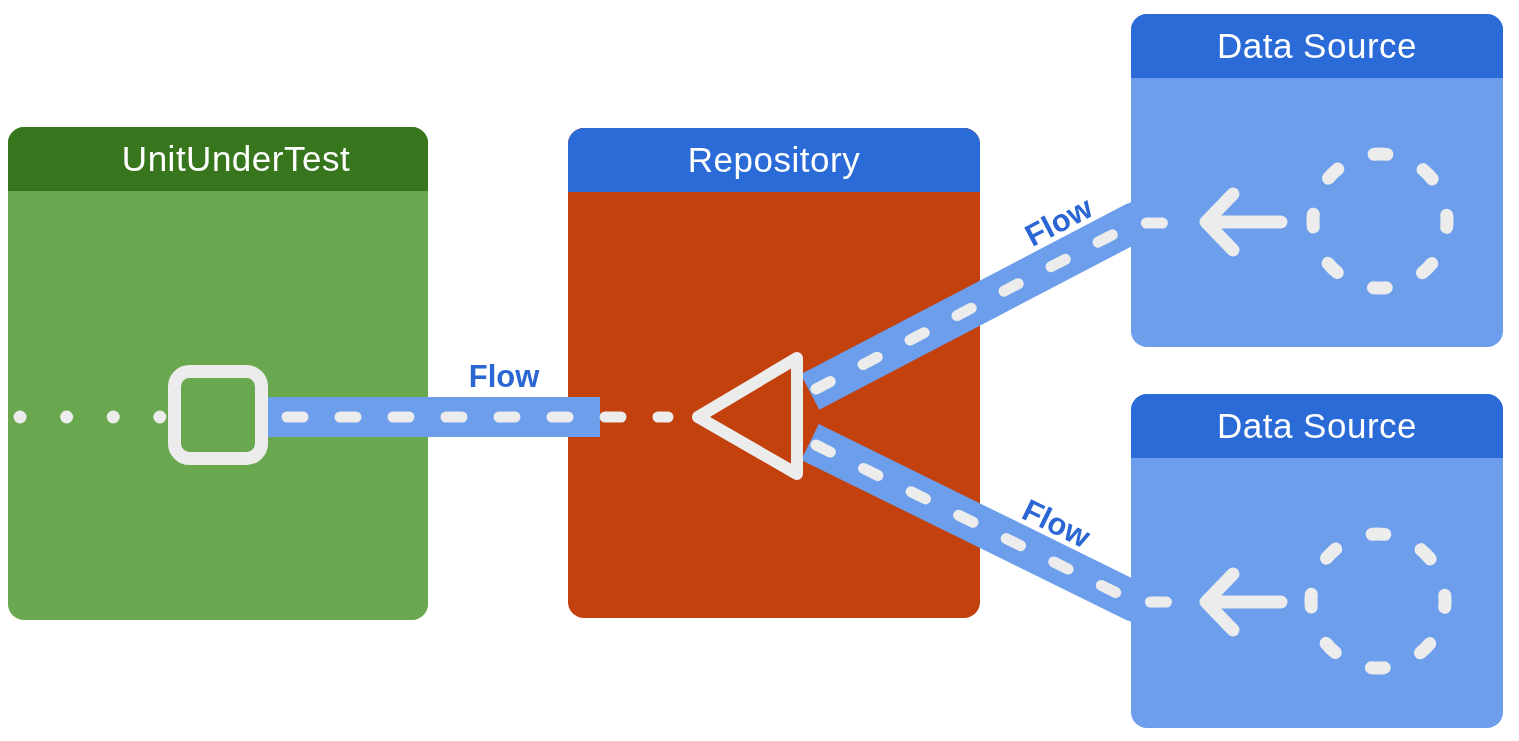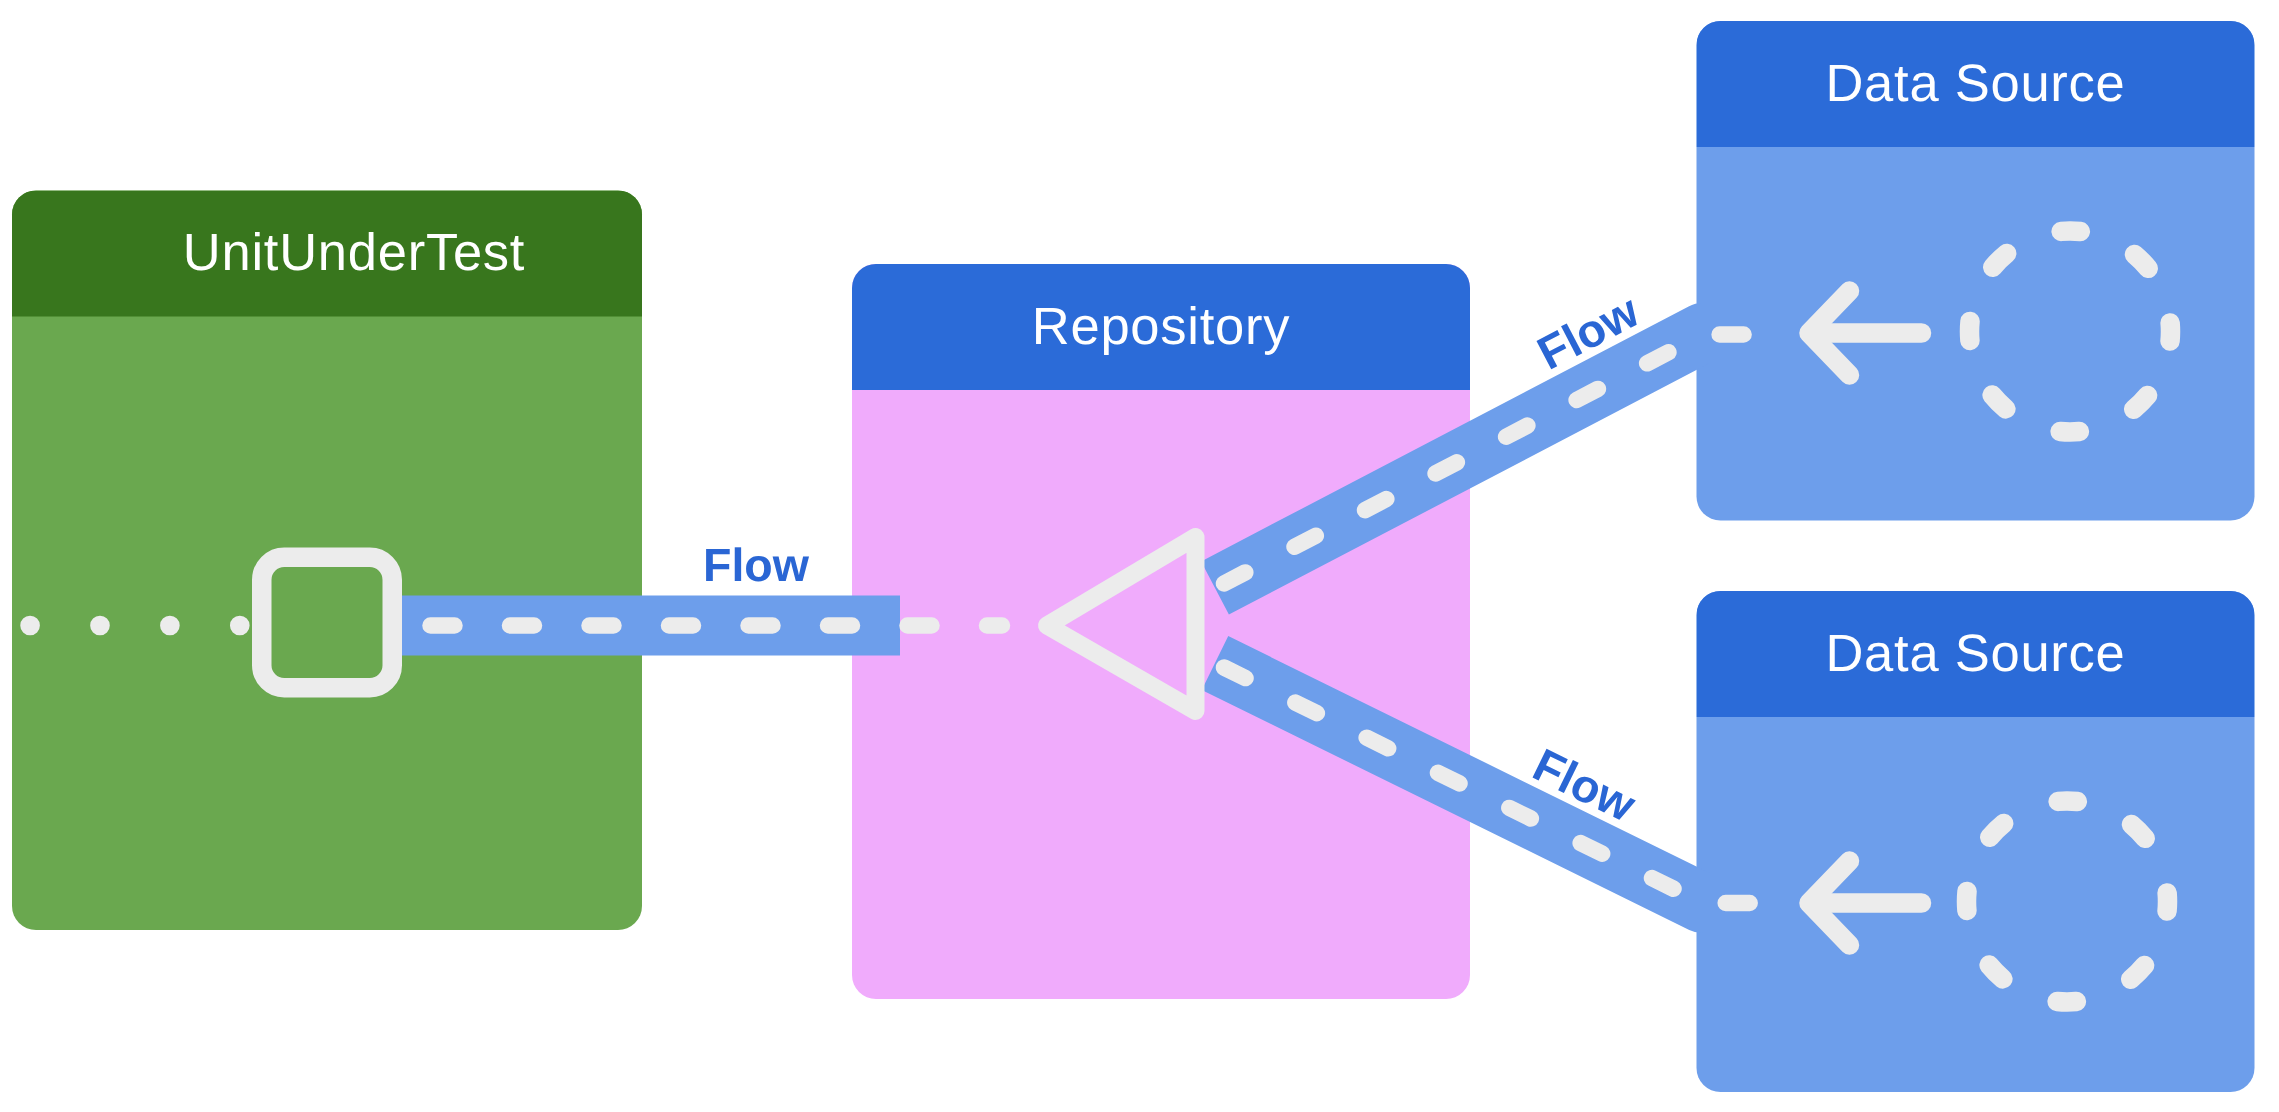--- a/index.html
+++ b/index.html
@@ -3,26 +3,26 @@
 <meta charset="utf-8">
 <style>
   html,body{margin:0;padding:0;}
   body{
     width:1519px;height:741px;position:relative;overflow:hidden;
     background:#ffffff;
     font-family:"Liberation Sans", sans-serif;
   }
   .box{position:absolute;border-radius:16px;overflow:hidden;z-index:1;}
   .box-header{
-    height:84px;display:flex;align-items:center;justify-content:center;
+    height:64px;display:flex;align-items:center;justify-content:center;
     font-size:35px;color:#ffffff;letter-spacing:0.5px;
   }
   #uut{left:8px;top:127px;width:420px;height:493px;background:#6aa84f;}
   #uut .box-header{background:#38761d;padding-left:36px;}
-  #repo{left:568px;top:128px;width:412px;height:490px;background:#f0abfc;margin-top:48px;}
+  #repo{left:568px;top:128px;width:412px;height:490px;background:#c2410c;}
   #ds-top{left:1131px;top:14px;width:372px;height:333px;background:#6d9eeb;}
   #ds-bottom{left:1131px;top:394px;width:372px;height:334px;background:#6d9eeb;}
   #repo .box-header, #ds-top .box-header, #ds-bottom .box-header{background:#2b6bd8;}
 
   #overlay{position:absolute;left:0;top:0;z-index:5;pointer-events:none;}
 
   .band{fill:none;stroke-width:40;stroke-linecap:butt;stroke-linejoin:round;}
   .dashline{fill:none;stroke-width:11;stroke-linecap:round;stroke-dasharray:16 37;}
   .dotline{fill:none;stroke-width:13;stroke-linecap:round;stroke-dasharray:0.1 46.5;}
   .icon-stroke{fill:none;stroke-width:13;stroke-linecap:round;stroke-linejoin:round;}

